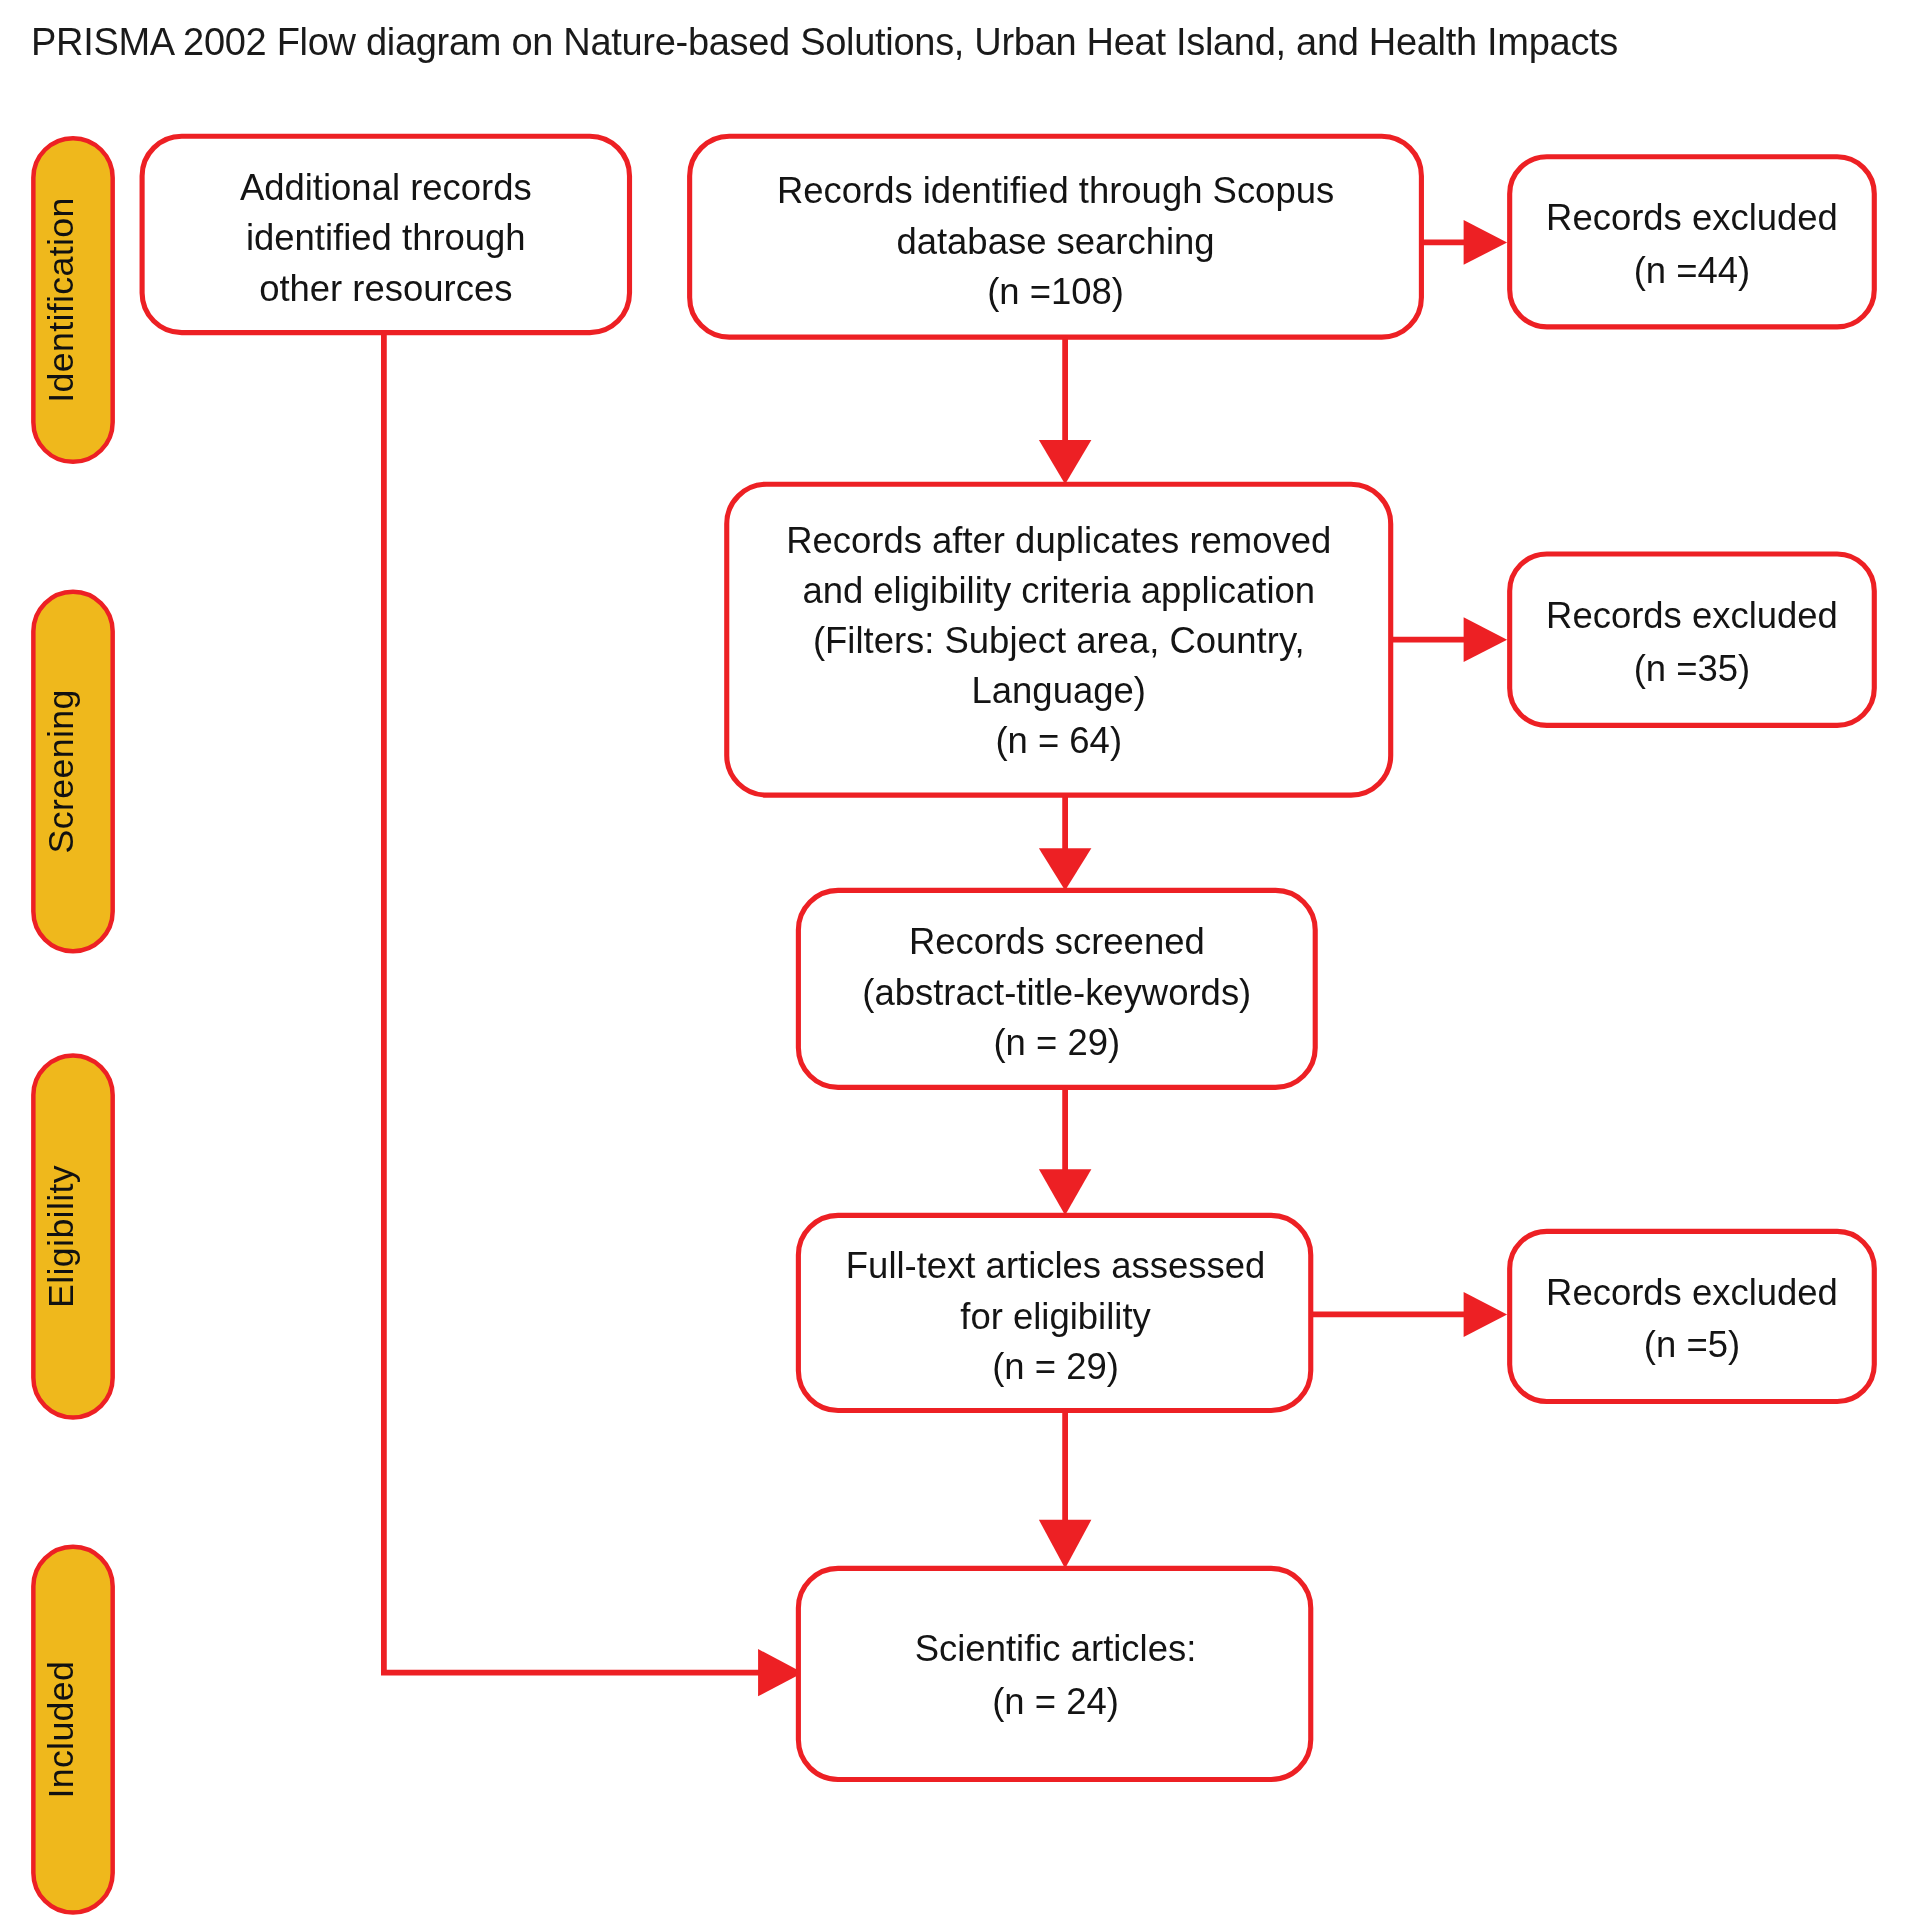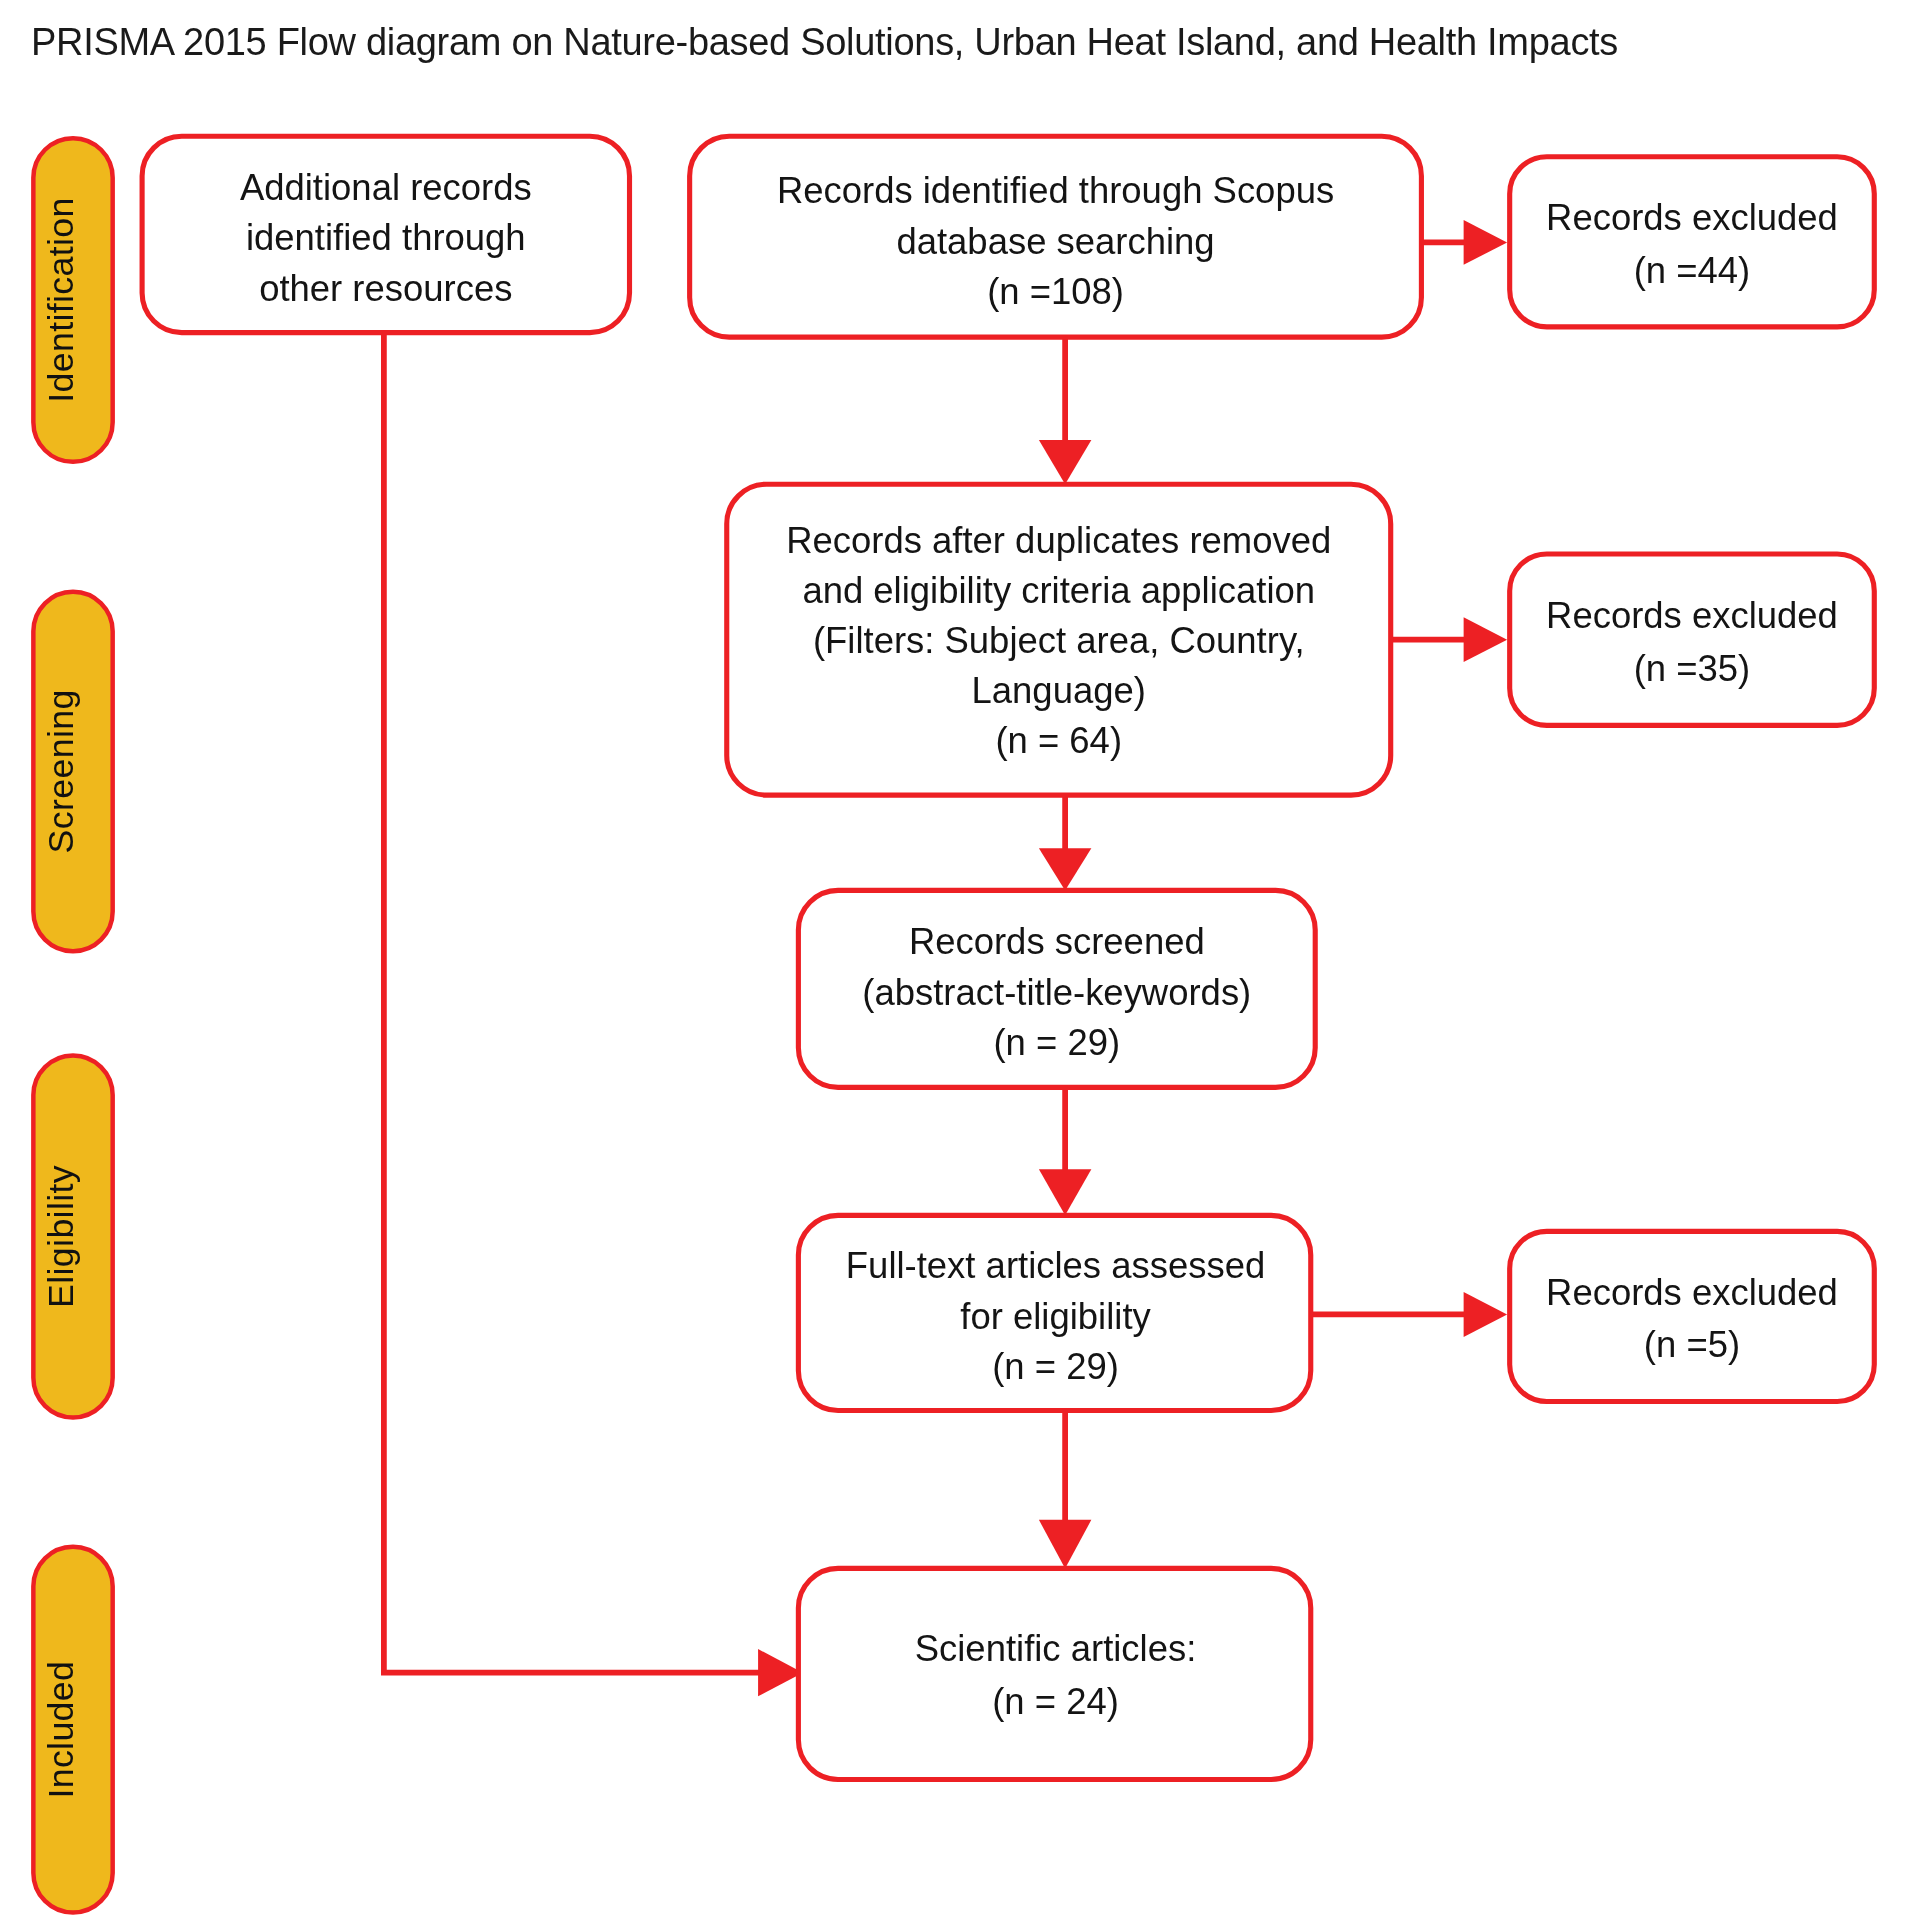--- a/index.html
+++ b/index.html
@@ -68,21 +68,21 @@
   .arrow-head {
     fill: #ED2024;
     stroke: none;
   }
 </style>
 </head>
 <body>
 
 <div id="page">
 
-  <div id="diagram-title">PRISMA 2015 Flow diagram on Nature-based Solutions, Urban Heat Island, and Health Impacts</div>
+  <div id="diagram-title">PRISMA 2002 Flow diagram on Nature-based Solutions, Urban Heat Island, and Health Impacts</div>
 
   <svg id="flow" viewBox="0 0 2981 3011">
 
     <g>
       <rect class="stage-rect" x="52" y="216" width="124" height="506" rx="62" ry="62"></rect>
       <text class="stage-label" x="114" y="469" text-anchor="middle" transform="rotate(-90 114 469)">Identification</text>
     </g>
 
     <g>
       <rect class="stage-rect" x="52" y="925" width="124" height="562" rx="62" ry="62"></rect>

